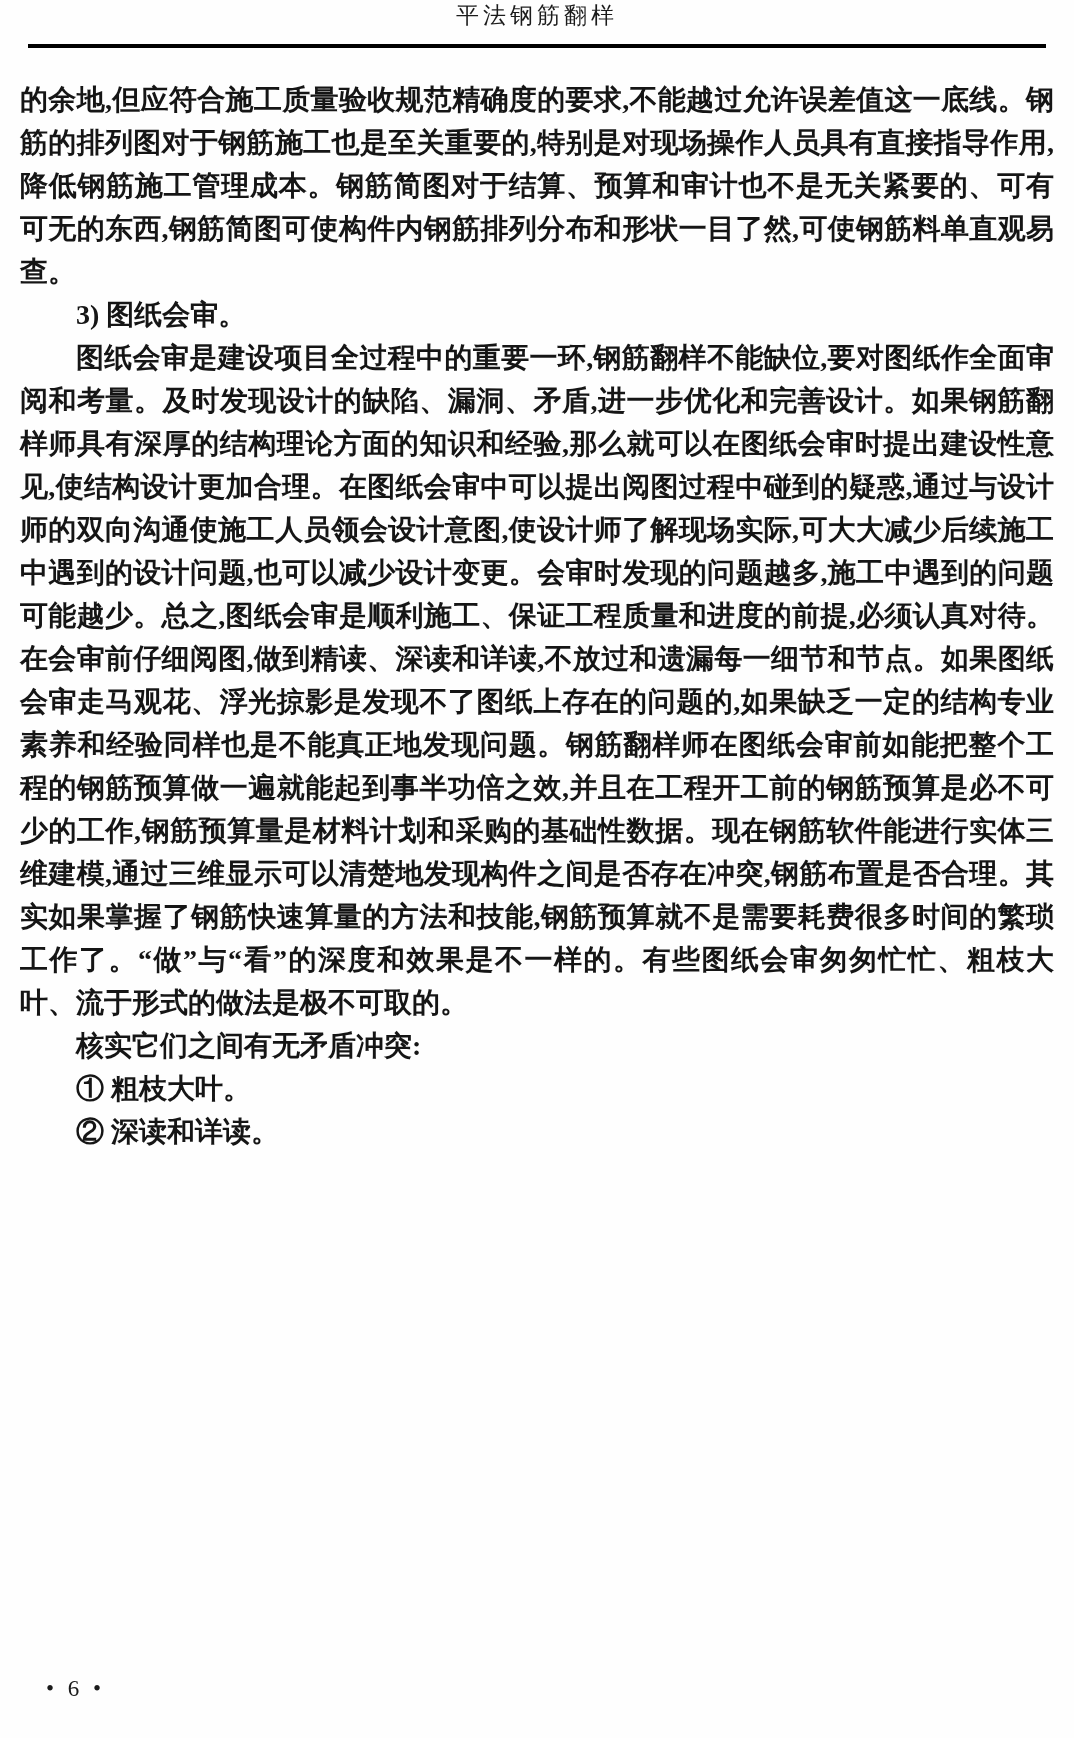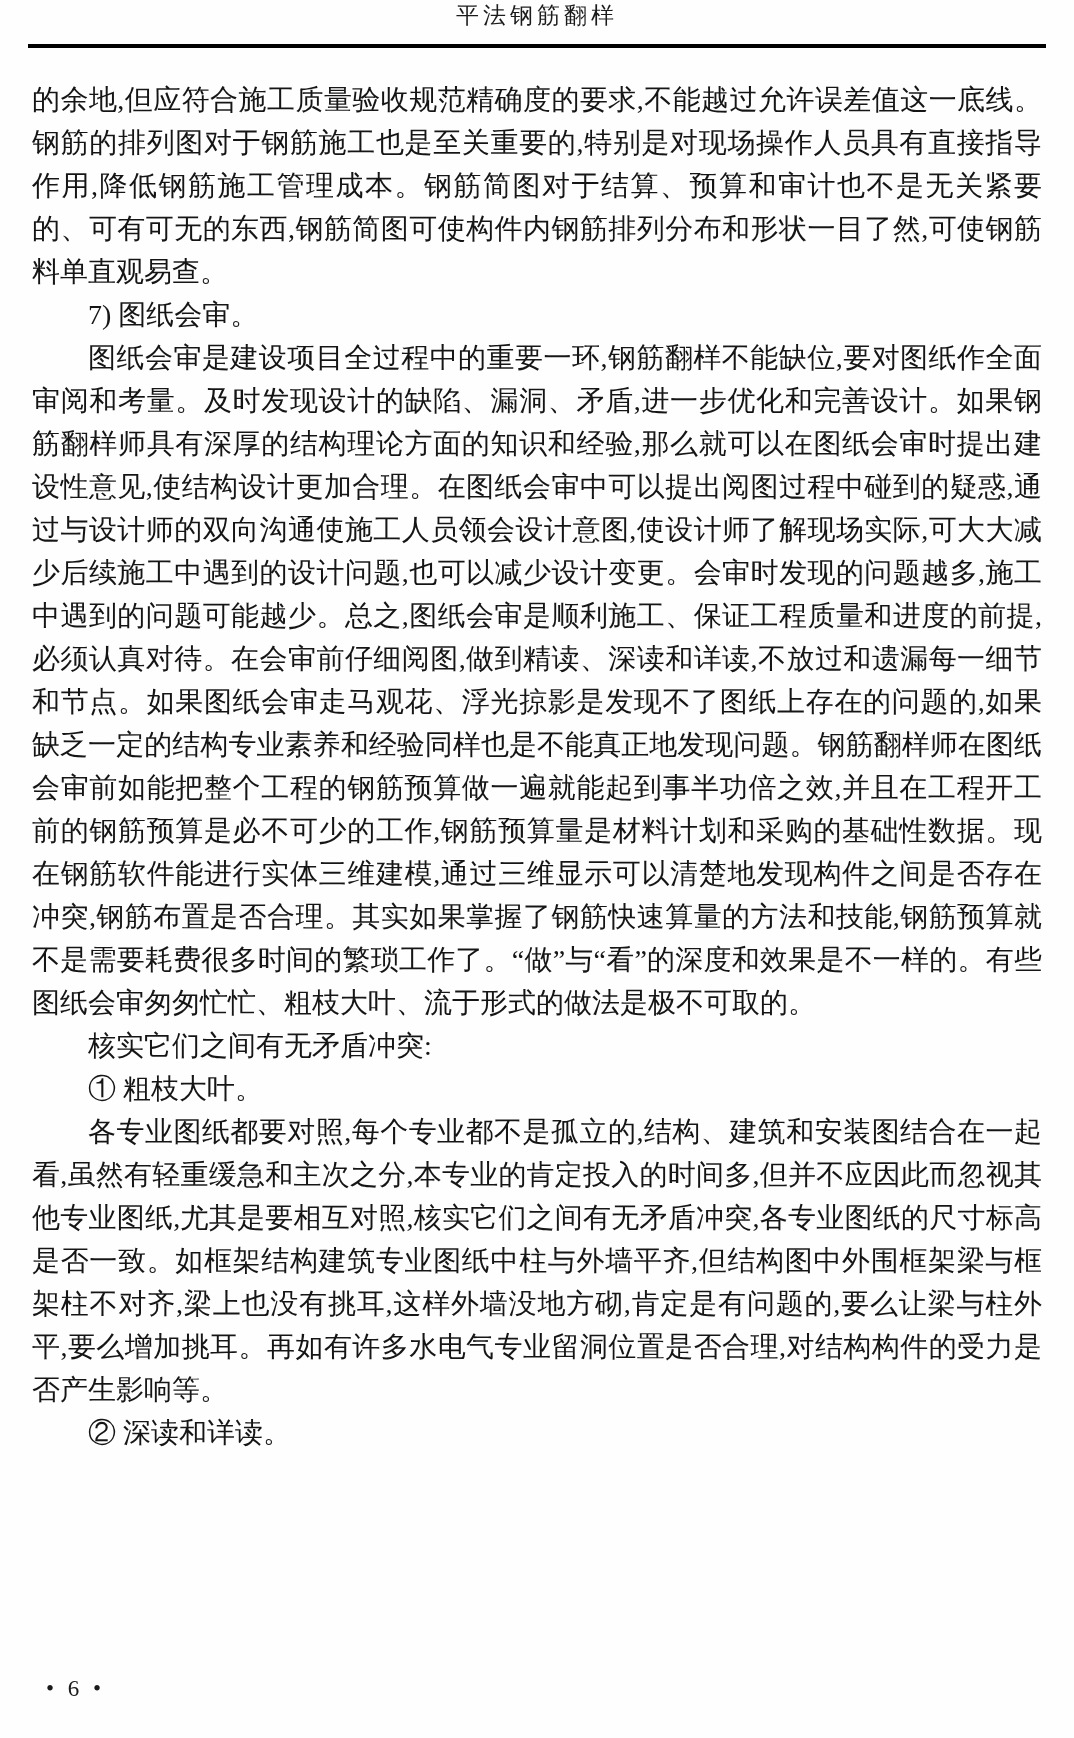--- a/index.html
+++ b/index.html
@@ -22,26 +22,27 @@
     font-size: 23px;
     letter-spacing: 4px;
     color: #1b1b1b;
   }
   .head-rule {
     margin: 13px 28px 0 28px;
     height: 4px;
     background: #000000;
   }
   .body-text {
-    margin: 0 32px;
+    margin: 0 20px;
     padding-top: 30px;
     font-size: 28px;
     line-height: 43px;
     text-align: justify;
     text-justify: inter-ideograph;
+    font-weight: bold;
   }
   .body-text p {
     margin: 0;
     padding: 0;
   }
   .body-text p.indent {
     text-indent: 2em;
   }
   .formula {
     font-family: "DejaVu Serif", "Liberation Serif", serif;
@@ -70,29 +71,28 @@
 
   <header>
     <div class="running-head">平法钢筋翻样</div>
     <div class="head-rule"></div>
   </header>
 
   <main class="body-text">
 
     <p>的余地,但应符合施工质量验收规范精确度的要求,不能越过允许误差值这一底线。钢筋的排列图对于钢筋施工也是至关重要的,特别是对现场操作人员具有直接指导作用,降低钢筋施工管理成本。钢筋简图对于结算、预算和审计也不是无关紧要的、可有可无的东西,钢筋简图可使构件内钢筋排列分布和形状一目了然,可使钢筋料单直观易查。</p>
 
-    <p class="indent">7) 图纸会审。</p>
+    <p class="indent">3) 图纸会审。</p>
 
     <p class="indent">图纸会审是建设项目全过程中的重要一环,钢筋翻样不能缺位,要对图纸作全面审阅和考量。及时发现设计的缺陷、漏洞、矛盾,进一步优化和完善设计。如果钢筋翻样师具有深厚的结构理论方面的知识和经验,那么就可以在图纸会审时提出建设性意见,使结构设计更加合理。在图纸会审中可以提出阅图过程中碰到的疑惑,通过与设计师的双向沟通使施工人员领会设计意图,使设计师了解现场实际,可大大减少后续施工中遇到的设计问题,也可以减少设计变更。会审时发现的问题越多,施工中遇到的问题可能越少。总之,图纸会审是顺利施工、保证工程质量和进度的前提,必须认真对待。在会审前仔细阅图,做到精读、深读和详读,不放过和遗漏每一细节和节点。如果图纸会审走马观花、浮光掠影是发现不了图纸上存在的问题的,如果缺乏一定的结构专业素养和经验同样也是不能真正地发现问题。钢筋翻样师在图纸会审前如能把整个工程的钢筋预算做一遍就能起到事半功倍之效,并且在工程开工前的钢筋预算是必不可少的工作,钢筋预算量是材料计划和采购的基础性数据。现在钢筋软件能进行实体三维建模,通过三维显示可以清楚地发现构件之间是否存在冲突,钢筋布置是否合理。其实如果掌握了钢筋快速算量的方法和技能,钢筋预算就不是需要耗费很多时间的繁琐工作了。“做”与“看”的深度和效果是不一样的。有些图纸会审匆匆忙忙、粗枝大叶、流于形式的做法是极不可取的。</p>
 
     <p class="indent">核实它们之间有无矛盾冲突:</p>
 
     <p class="indent">① 粗枝大叶。</p>
 
-    <p class="indent">各专业图纸都要对照,每个专业都不是孤立的,结构、建筑和安装图结合在一起看,虽然有轻重缓急和主次之分,本专业的肯定投入的时间多,但并不应因此而忽视其他专业图纸,尤其是要相互对照,核实它们之间有无矛盾冲突,各专业图纸的尺寸标高是否一致。如框架结构建筑专业图纸中柱与外墙平齐,但结构图中外围框架梁与框架柱不对齐,梁上也没有挑耳,这样外墙没地方砌,肯定是有问题的,要么让梁与柱外平,要么增加挑耳。再如有许多水电气专业留洞位置是否合理,对结构构件的受力是否产生影响等。</p>
 
     <p class="indent">② 深读和详读。</p>
 
 
   </main>
 
   <footer class="page-footer">
     <span>•</span>
     <span>6</span>
     <span>•</span>

